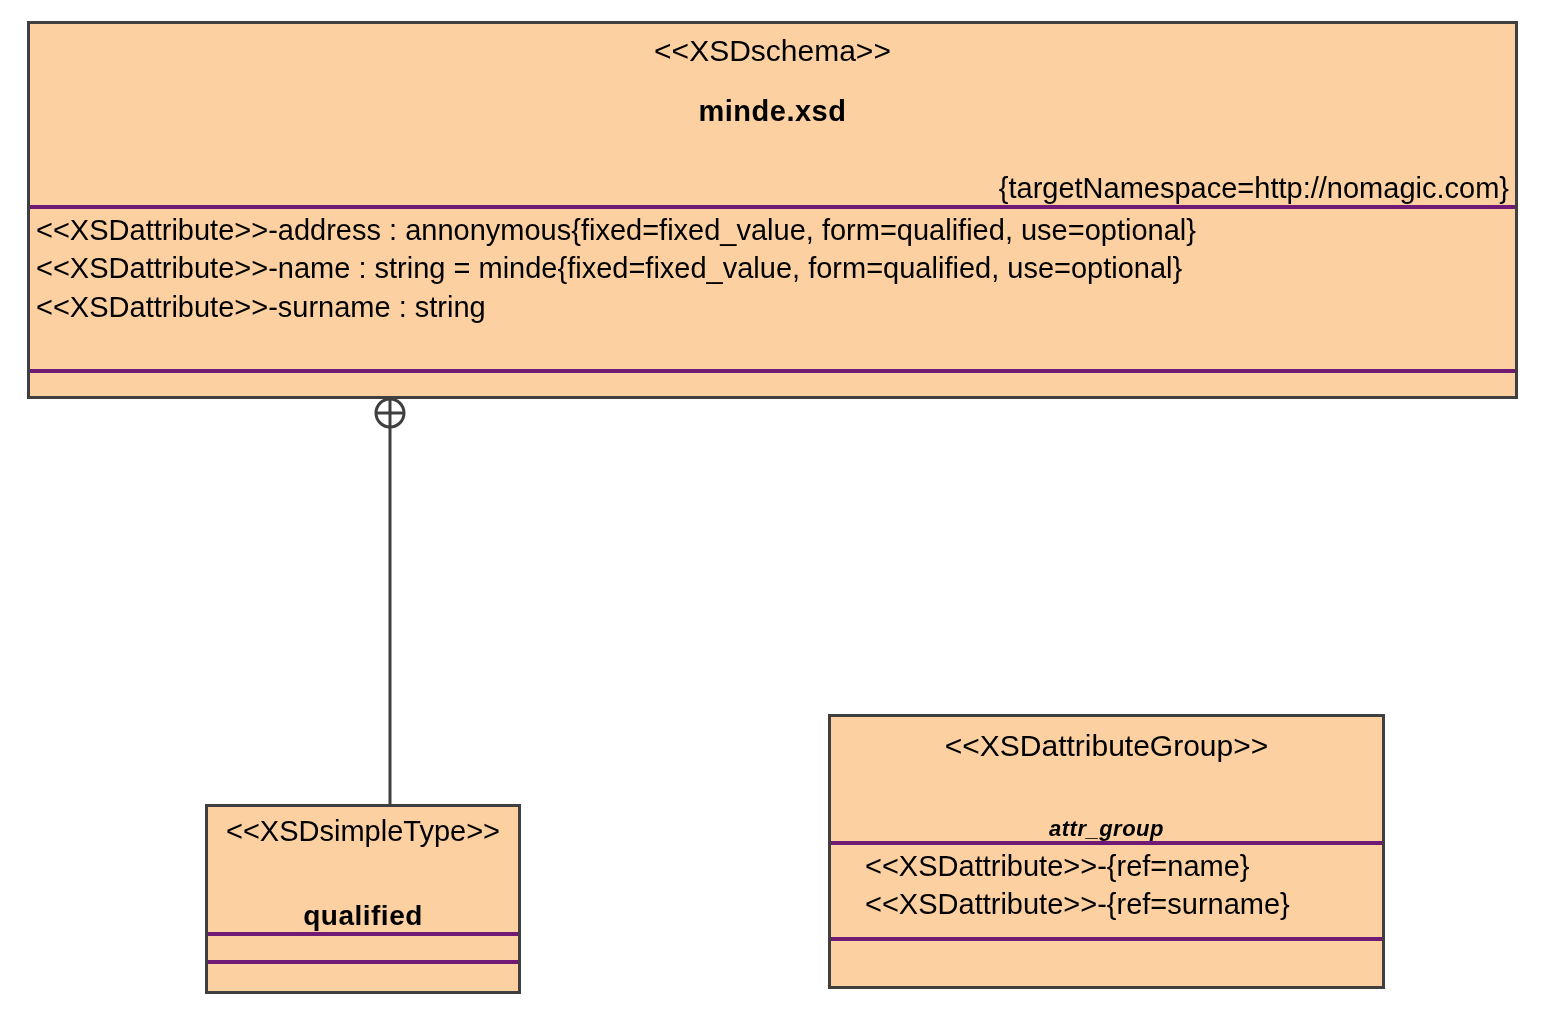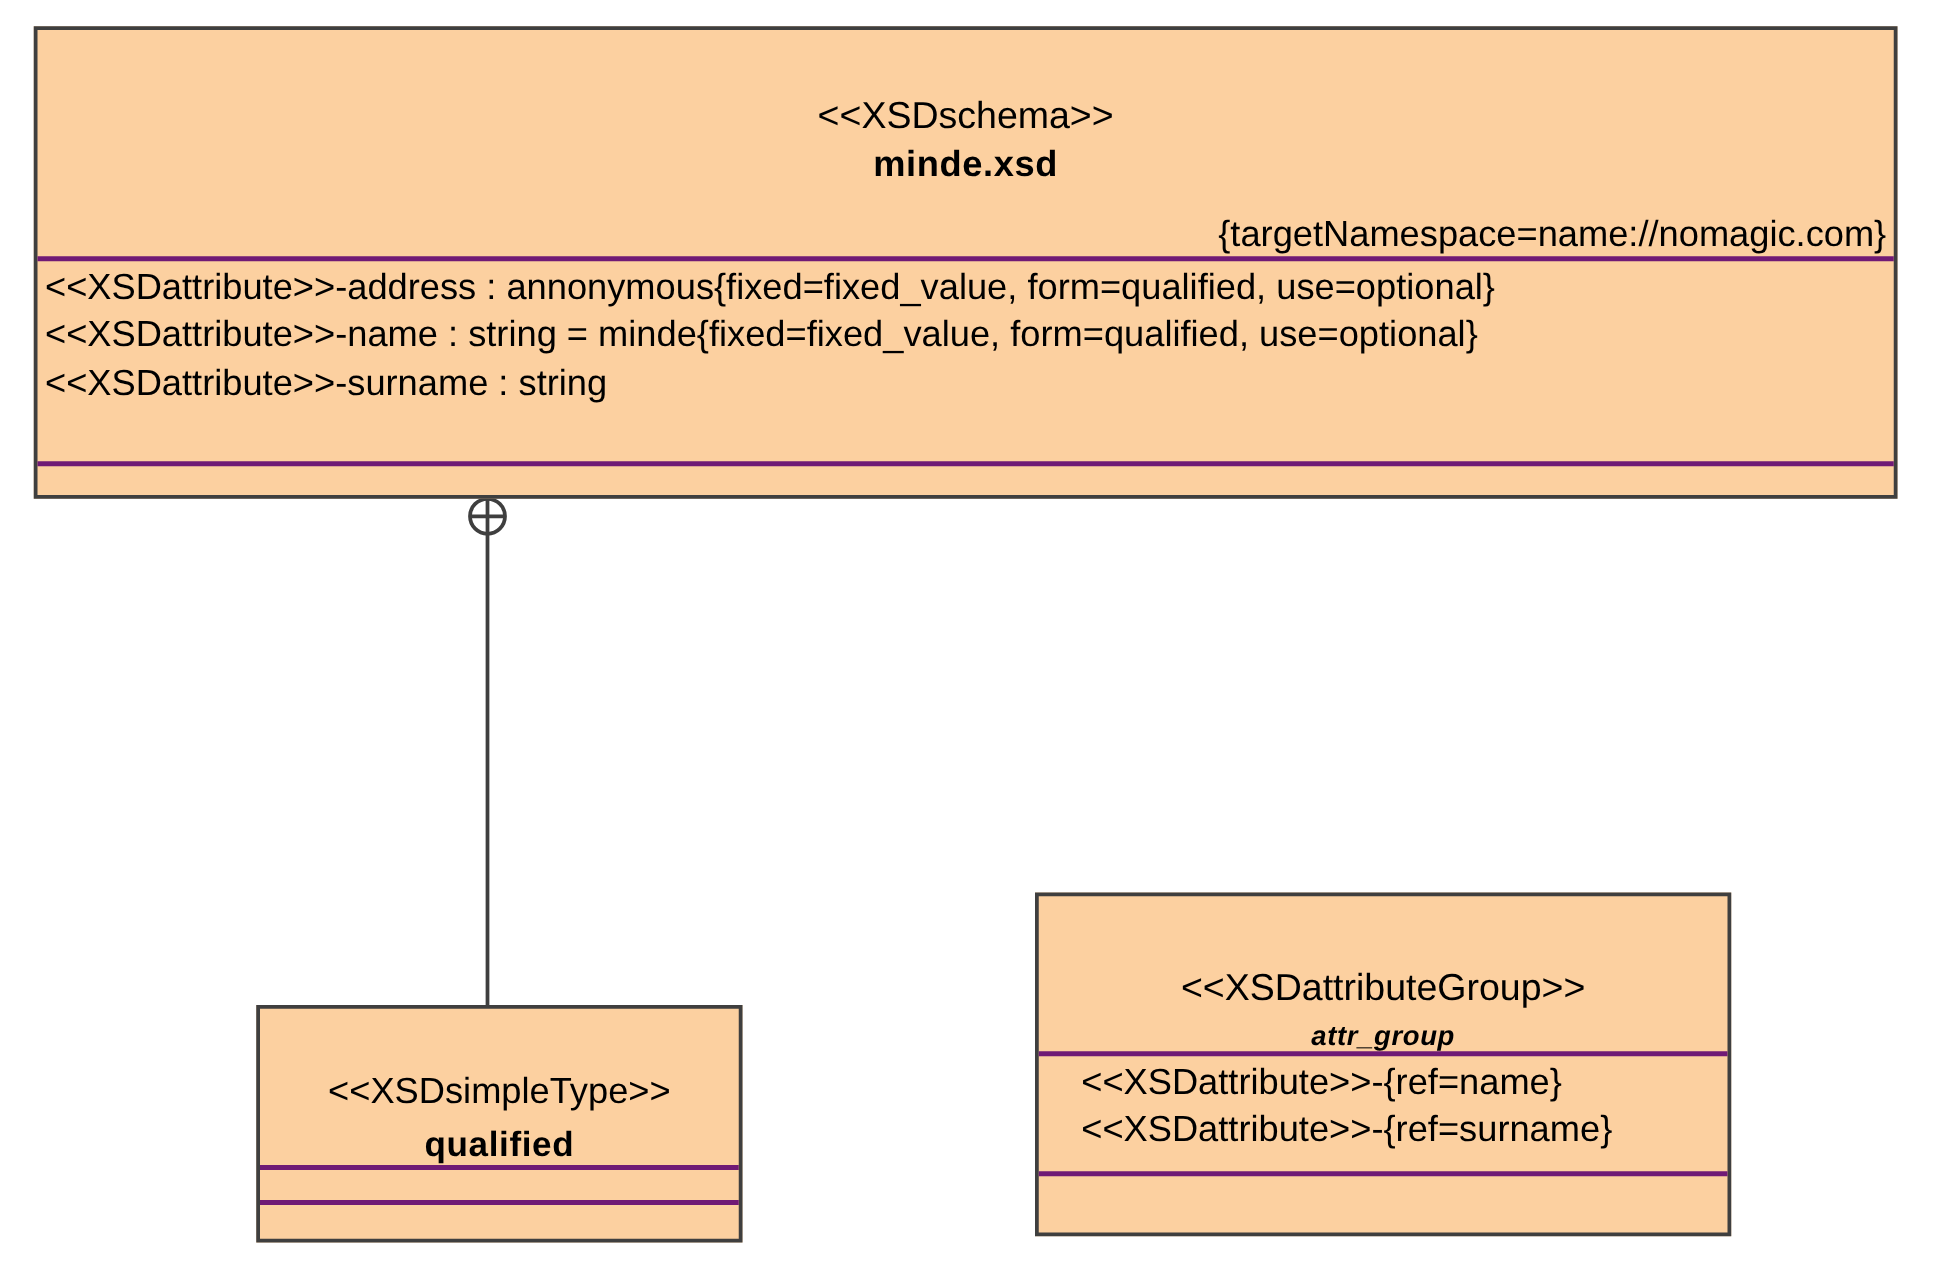--- a/index.html
+++ b/index.html
@@ -32,21 +32,21 @@
   }
   .compartment + .compartment {
     border-top: 4px solid #701a75;
   }
 
   
   .hdr {
     display: flex;
     flex-direction: column;
     align-items: center;
-    justify-content: flex-end;
+    justify-content: space-between;
   }
   .stereotype {
     font-size: 30px;
     line-height: 1.12;
     color: #000000;
     font-weight: 400;
     white-space: nowrap;
   }
   .classname {
     font-size: 29px;
@@ -95,21 +95,21 @@
   }
   #schema-box .hdr .stereotype { margin-bottom: 6px; }
   #schema-box .hdr .tagged-values { margin-top: 24px; }
   #schema-box .features { height: 164px; }
   #schema-box .ops { height: 25px; }
 
   
   #simpletype-box {
     left: 205px;
     top: 804px;
-    width: 389px;
+    width: 316px;
     height: 190px;
   }
   #simpletype-box .hdr {
     height: 125px;
     padding-top: 8px;
   }
   #simpletype-box .hdr .stereotype { font-size: 29px; margin-bottom: 10px; }
   #simpletype-box .hdr .classname  { font-size: 28px; }
   #simpletype-box .mid { height: 28px; }
   #simpletype-box .ops { height: 31px; }
@@ -149,21 +149,21 @@
     <line x1="20" y1="30" x2="20" y2="412" stroke="#3f3f3f" stroke-width="3"></line>
     <circle cx="20" cy="17" r="14" fill="none" stroke="#3f3f3f" stroke-width="3"></circle>
     <line x1="20" y1="3" x2="20" y2="31" stroke="#3f3f3f" stroke-width="3"></line>
     <line x1="6" y1="17" x2="34" y2="17" stroke="#3f3f3f" stroke-width="3"></line>
   </svg>
 
   <div class="uml-box" id="schema-box">
     <div class="compartment hdr">
       <div class="stereotype">&lt;&lt;XSDschema&gt;&gt;</div>
       <div class="classname">minde.xsd</div>
-      <div class="tagged-values">{targetNamespace=name://nomagic.com}</div>
+      <div class="tagged-values">{targetNamespace=http://nomagic.com}</div>
     </div>
     <div class="compartment features">
       <div class="feature-line">&lt;&lt;XSDattribute&gt;&gt;-address : annonymous{fixed=fixed_value, form=qualified, use=optional}</div>
       <div class="feature-line">&lt;&lt;XSDattribute&gt;&gt;-name : string = minde{fixed=fixed_value, form=qualified, use=optional}</div>
       <div class="feature-line">&lt;&lt;XSDattribute&gt;&gt;-surname : string</div>
     </div>
     <div class="compartment ops empty-compartment"></div>
   </div>
 
   <div class="uml-box" id="simpletype-box">

